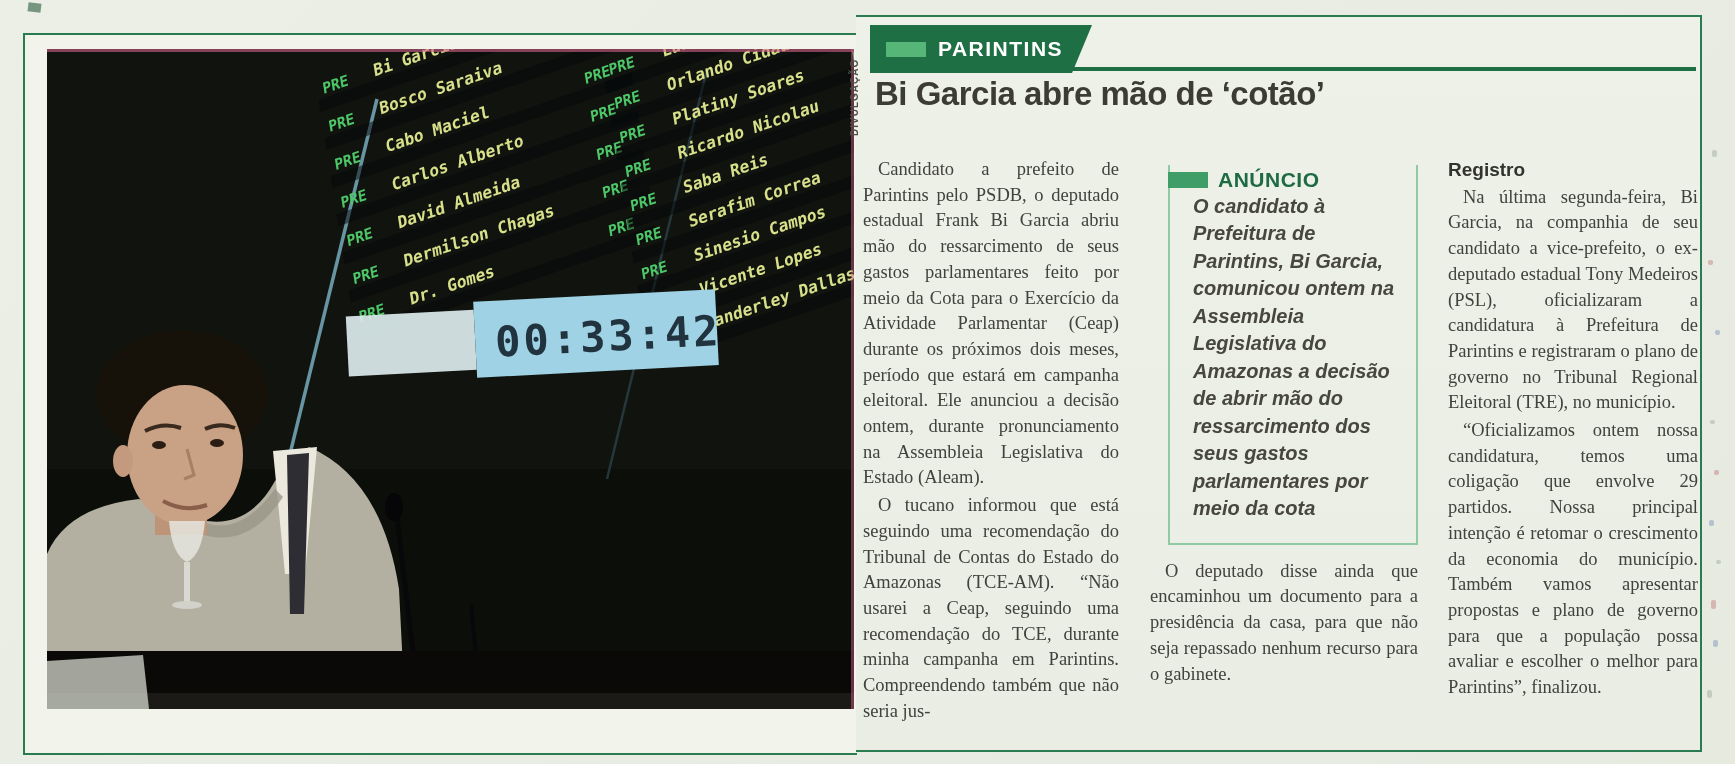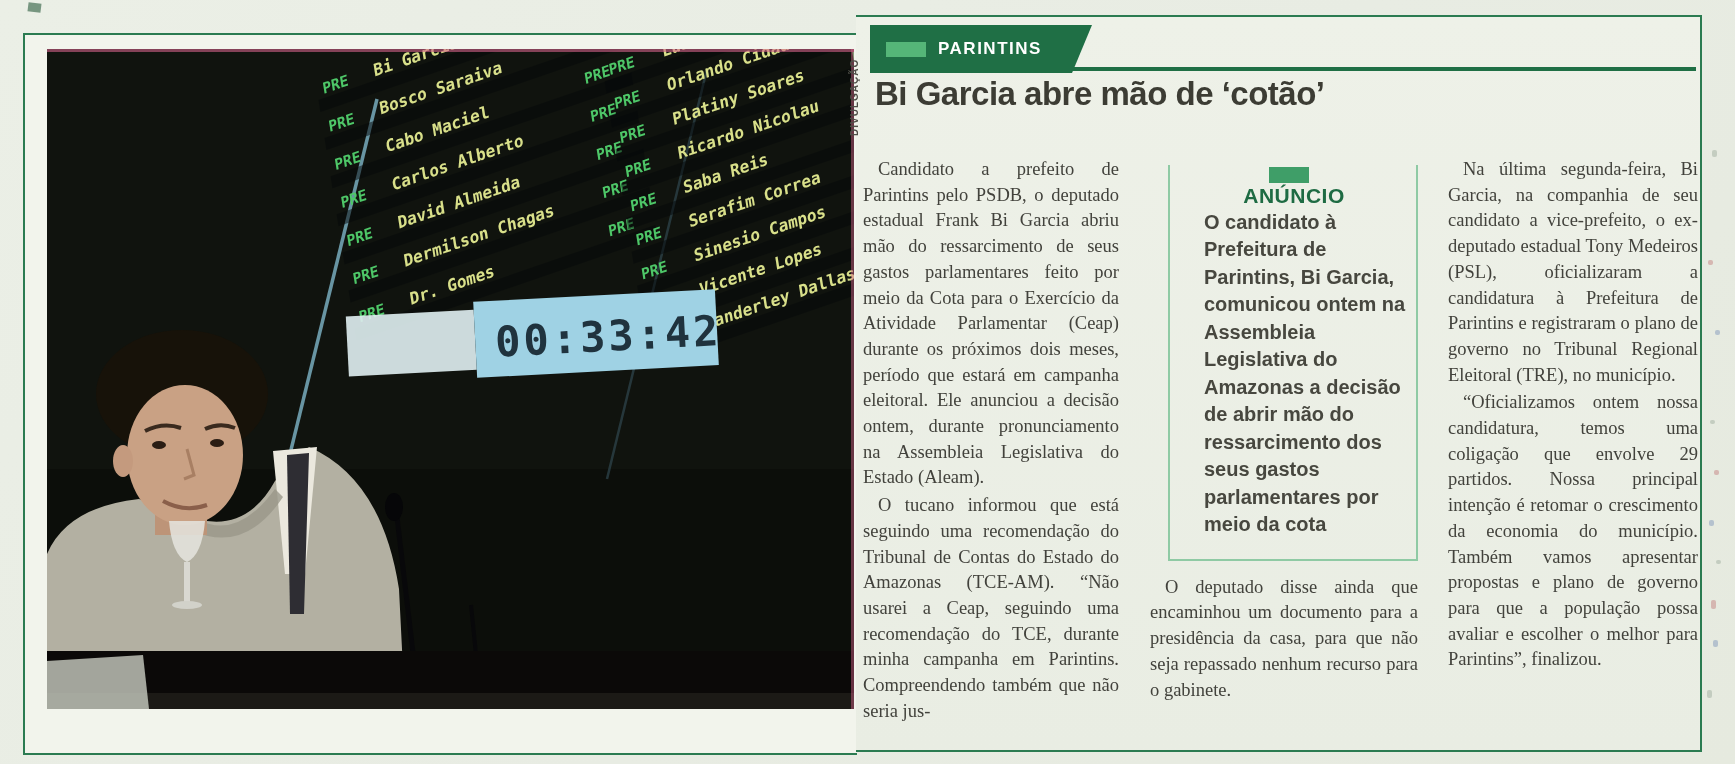--- a/index.html
+++ b/index.html
@@ -35,21 +35,21 @@
     border-top:2.5px solid var(--panel_border);border-right:2.5px solid var(--panel_border);
     border-bottom:2.5px solid var(--panel_border);
     background:linear-gradient(#eef1e8,#e9ede3);box-sizing:border-box;}
 
   .banner{position:absolute;left:14px;top:8px;width:222px;height:48px;
     background:var(--banner_green);
     clip-path:polygon(0 0,100% 0,91% 100%,0 100%);
     display:flex;align-items:center;}
   .banner-bullet{display:inline-block;width:40px;height:15px;margin-left:16px;
     background:var(--banner_bullet);}
-  .banner-label{margin-left:12px;color:#fff;font-weight:bold;font-size:17px;
+  .banner-label{margin-left:12px;color:#fff;font-weight:bold;font-size:21px;
     letter-spacing:1.5px;}
   .banner-rule{position:absolute;left:216px;top:50px;right:4px;height:3.5px;
     background:var(--banner_green);}
 
   .headline{position:absolute;left:19px;top:58px;margin:0;width:810px;
     font-size:33px;font-weight:bold;letter-spacing:-.5px;color:var(--headline);}
 
   .col{position:absolute;top:140px;font-size:18.5px;line-height:25.7px;
     color:var(--body_text);text-align:justify;}
   .col p{margin:0 0 2px 0;}
@@ -57,26 +57,26 @@
   .col1{left:7px;width:256px;}
   .col2{left:294px;width:268px;}
   .col3{left:592px;width:250px;}
   .subhead{font-weight:bold;font-size:19px;color:#33332d;}
 
   .anuncio{margin:8px 0 14px 18px;width:250px;box-sizing:border-box;
     border-left:2px solid var(--anuncio_box_border);
     border-right:2px solid var(--anuncio_box_border);
     border-bottom:2px solid var(--anuncio_box_border);
     padding:0 6px 18px 0;}
-  .anuncio-head{display:flex;align-items:center;margin-left:-2px;padding-top:2px;flex-direction:column;}
+  .anuncio-head{display:flex;align-items:center;margin-left:-2px;padding-top:2px;}
   .anuncio-flag{width:40px;height:16px;background:#3f9e68;display:inline-block;}
   .anuncio-title{margin-left:10px;font-weight:bold;font-size:21px;letter-spacing:.5px;
     color:var(--anuncio_green);}
-  .anuncio-body{margin:14px 0 0 0;padding-left:34px;font-weight:bold;
-    font-size:20px;line-height:27.5px;color:#47473f;text-align:left;}
+  .anuncio-body{margin:14px 0 0 0;padding-left:23px;font-weight:bold;
+    font-size:20px;line-height:27.5px;color:#47473f;text-align:left;font-style:italic;}
 
   .timer-text{font-family:"DejaVu Sans Mono",monospace;font-weight:bold;
     font-size:42px;letter-spacing:3px;fill:var(--timer_text);}
   .board-rows{font-family:"DejaVu Sans Mono",monospace;font-weight:bold;}
 
   .edge-artifacts{position:absolute;left:1703px;top:0;width:32px;height:764px;}
   .edge-artifacts i{position:absolute;display:block;border-radius:2px;opacity:.45;}
 </style>
 </head>
 <body>
@@ -232,20 +232,21 @@
         <div class="anuncio-head">
           <span class="anuncio-flag"></span>
           <span class="anuncio-title">ANÚNCIO</span>
         </div>
         <p class="anuncio-body">O candidato à Prefeitura de Parintins, Bi Garcia, comunicou ontem na Assembleia Legislativa do Amazonas a decisão de abrir mão do ressarcimento dos seus gastos parlamentares por meio da cota</p>
       </aside>
       <p class="indent">O deputado disse ainda que encaminhou um documento para a presidência da casa, para que não seja repassado nenhum recurso para o gabinete.</p>
     </div>
 
     <div class="col col3">
+      <p class="subhead">Registro</p>
       <p class="indent">Na última segunda-feira, Bi Garcia, na companhia de seu candidato a vice-prefeito, o ex-deputado estadual Tony Medeiros (PSL), oficializaram a candidatura à Prefeitura de Parintins e registraram o plano de governo no Tribunal Regional Eleitoral (TRE), no município.</p>
       <p class="indent">“Oficializamos ontem nossa candidatura, temos uma coligação que envolve 29 partidos. Nossa principal intenção é retomar o crescimento da economia do município. Também vamos apresentar propostas e plano de governo para que a população possa avaliar e escolher o melhor para Parintins”, finalizou.</p>
     </div>
   </section>
 
   <div class="edge-artifacts" id="artifacts">
       <i style="left: 9px; top: 150px; width: 5px; height: 7px; background: rgb(154, 168, 154);"></i>
       <i style="left: 5px; top: 260px; width: 5px; height: 5px; background: rgb(194, 120, 120);"></i>
       <i style="left: 12px; top: 330px; width: 5px; height: 5px; background: rgb(120, 144, 184);"></i>
       <i style="left: 7px; top: 420px; width: 5px; height: 4px; background: rgb(154, 168, 154);"></i>

